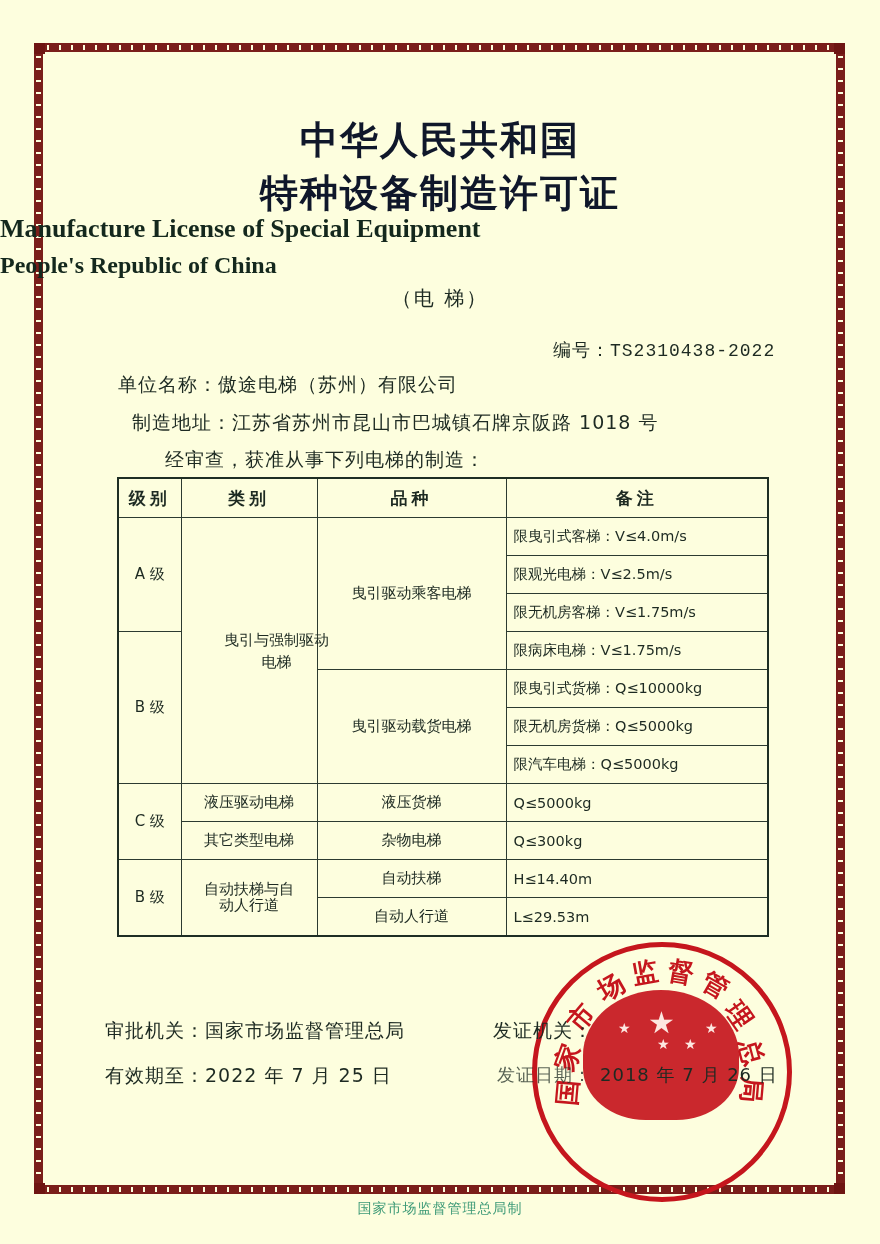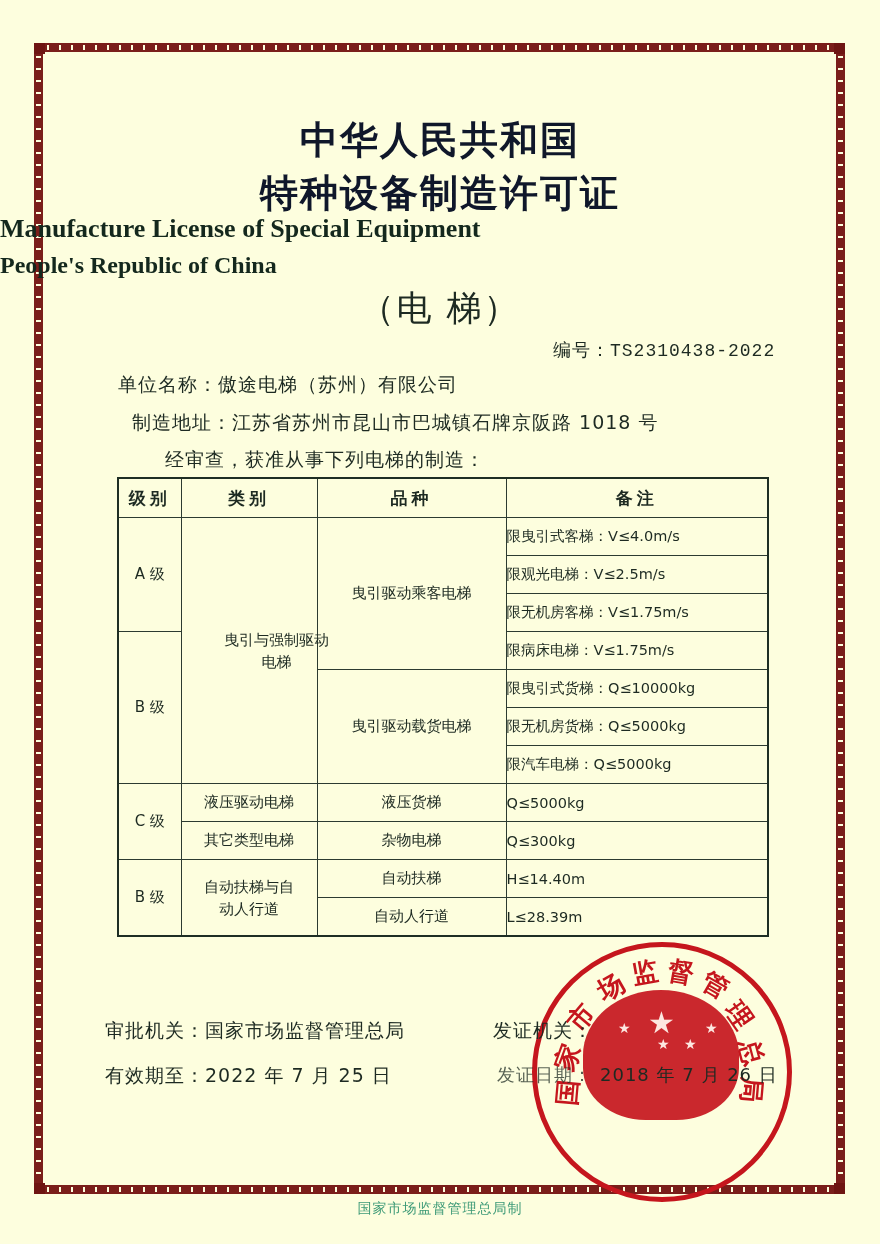--- a/index.html
+++ b/index.html
@@ -50,21 +50,21 @@
     position:absolute; left:117px; top:477px; width:650px;
     border-collapse:collapse; border:2.5px solid #1e2e24;
     table-layout:fixed;
   }
   table.lic td, table.lic th {
     border:1.5px solid #2c3b31; text-align:center; font-size:15px;
     color:#1d2a22; padding:0; font-weight:normal;
   }
   table.lic th { height:38px; font-size:17px; font-weight:bold; letter-spacing:4px; }
   table.lic td { height:37px; }
-  table.lic td.note { text-align:left; font-size:14.5px; }
+  table.lic td.note { text-align:left; padding-left:7px; font-size:14.5px; }
 
   .stamp {
     position:absolute; left:532px; top:942px; width:260px; height:260px;
     border-radius:50%; border:5px solid #c5161d; box-sizing:border-box;
     pointer-events:none;
   }
   .emblem {
     position:absolute; left:583px; top:990px; width:156px; height:130px;
     background:#c5161d; border-radius:50% 50% 40% 40%;
     opacity:0.92; pointer-events:none;
@@ -91,21 +91,21 @@
   <div class="meander-h" style="left:11px;right:11px;top:0;"></div>
   <div class="meander-h" style="left:11px;right:11px;bottom:0;"></div>
   <div class="meander-v" style="top:11px;bottom:11px;left:0;"></div>
   <div class="meander-v" style="top:11px;bottom:11px;right:0;"></div>
 </div>
 
 <div class="title-cn" style="top:115px;font-size:38px;">中华人民共和国</div>
 <div class="title-cn" style="top:168px;font-size:38px;">特种设备制造许可证</div>
 <div class="title-en" style="top:214px;font-size:26px;">Manufacture License of Special Equipment</div>
 <div class="title-en" style="top:252px;font-size:24px;">People's Republic of China</div>
-<div class="title-cn" style="top:285px;font-size:35px;color:#1d2a22;font-weight:normal;">（电 梯）</div>
+<div class="title-cn" style="top:285px;font-size:20px;color:#1d2a22;font-weight:normal;">（电 梯）</div>
 
 <div class="text-line" style="left:553px;top:338px;font-size:18px;">
   <span>编号：</span><span class="mono">TS2310438-2022</span>
 </div>
 
 <div class="text-line" style="left:118px;top:372px;">
   <span>单位名称：</span><span>傲途电梯（苏州）有限公司</span>
 </div>
 <div class="text-line" style="left:132px;top:410px;">
   <span>制造地址：</span><span>江苏省苏州市昆山市巴城镇石牌京阪路 1018 号</span>
@@ -158,27 +158,27 @@
     <td>液压货梯</td>
     <td class="note">Q≤5000kg</td>
   </tr>
   <tr>
     <td>其它类型电梯</td>
     <td>杂物电梯</td>
     <td class="note">Q≤300kg</td>
   </tr>
   <tr>
     <td rowspan="2">B 级</td>
-    <td rowspan="2"><span style="display:inline-block;width:100px;line-height:22px;">自动扶梯与自动人行道</span></td>
+    <td rowspan="2"><span style="display:inline-block;width:100px;line-height:16px;">自动扶梯与自动人行道</span></td>
     <td>自动扶梯</td>
     <td class="note">H≤14.40m</td>
   </tr>
   <tr>
     <td>自动人行道</td>
-    <td class="note">L≤28.39m</td>
+    <td class="note">L≤29.53m</td>
   </tr>
 </tbody>
   </table>
 
 <div class="text-line" style="left:105px;top:1018px;font-size:19px;">
   <span>审批机关：</span><span>国家市场监督管理总局</span>
 </div>
 <div class="text-line" style="left:105px;top:1063px;font-size:19px;">
   <span>有效期至：</span><span>2022 年 7 月 25 日</span>
 </div>

